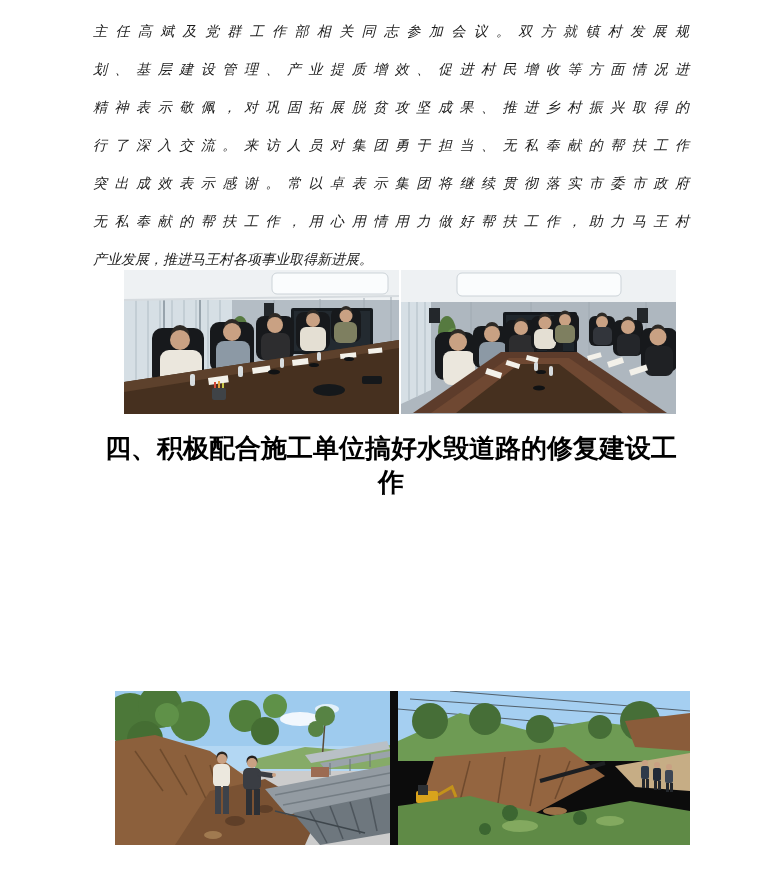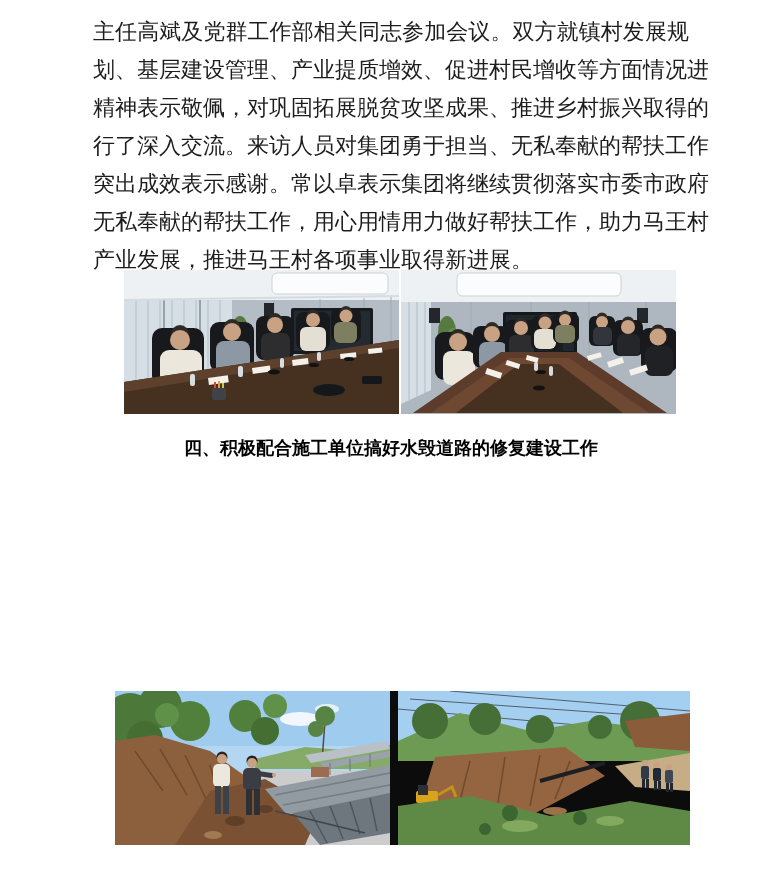--- a/index.html
+++ b/index.html
@@ -6,31 +6,31 @@
   .page {
     position:relative; width:772px; height:870px; margin:0 auto;
     background:#ffffff; overflow:hidden;
     font-family:"Liberation Serif","DejaVu Serif",serif;
     color:#1d1d1d;
   }
   .para { position:absolute; left:93px; width:596px; }
   #para1 { top:13px; }
   #para2 { top:467px; }
   .ln {
-    height:38px; line-height:38px; font-size:22px;
+    height:38px; line-height:38px; font-size:14px;
     text-align:justify; text-align-last:justify;
-    white-space:nowrap; overflow:visible;
+    white-space:nowrap; overflow:visible;font-style:italic;
   }
   .ln.ln-end { text-align-last:left; }
   .ln.indent { text-indent:42px; }
   .heading {
     position:absolute; top:431px; left:93px; width:596px; height:34px;
     line-height:34px; text-align:center;
     font-family:"Liberation Sans","DejaVu Sans",sans-serif;
-    font-weight:700; font-size:18px; color:#000;
+    font-weight:700; font-size:26px; color:#000;
   }
   .photo-row { position:absolute; display:flex; }
   #row1 { top:270px; left:124px; gap:2px; }
   #row2 { top:691px; left:115px; gap:0; }
   .photo { display:block; background:#ccc; }
 </style>
 </head>
 <body>
 
 <div class="page">

